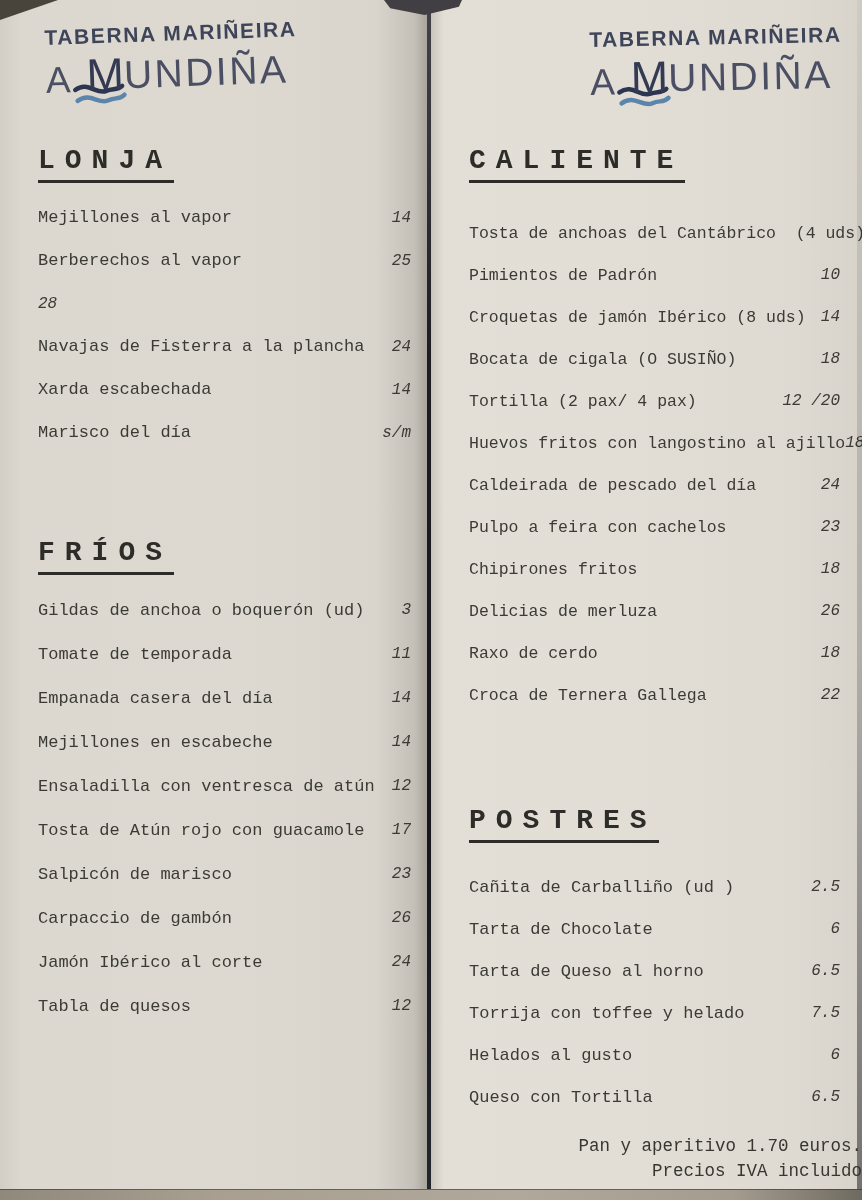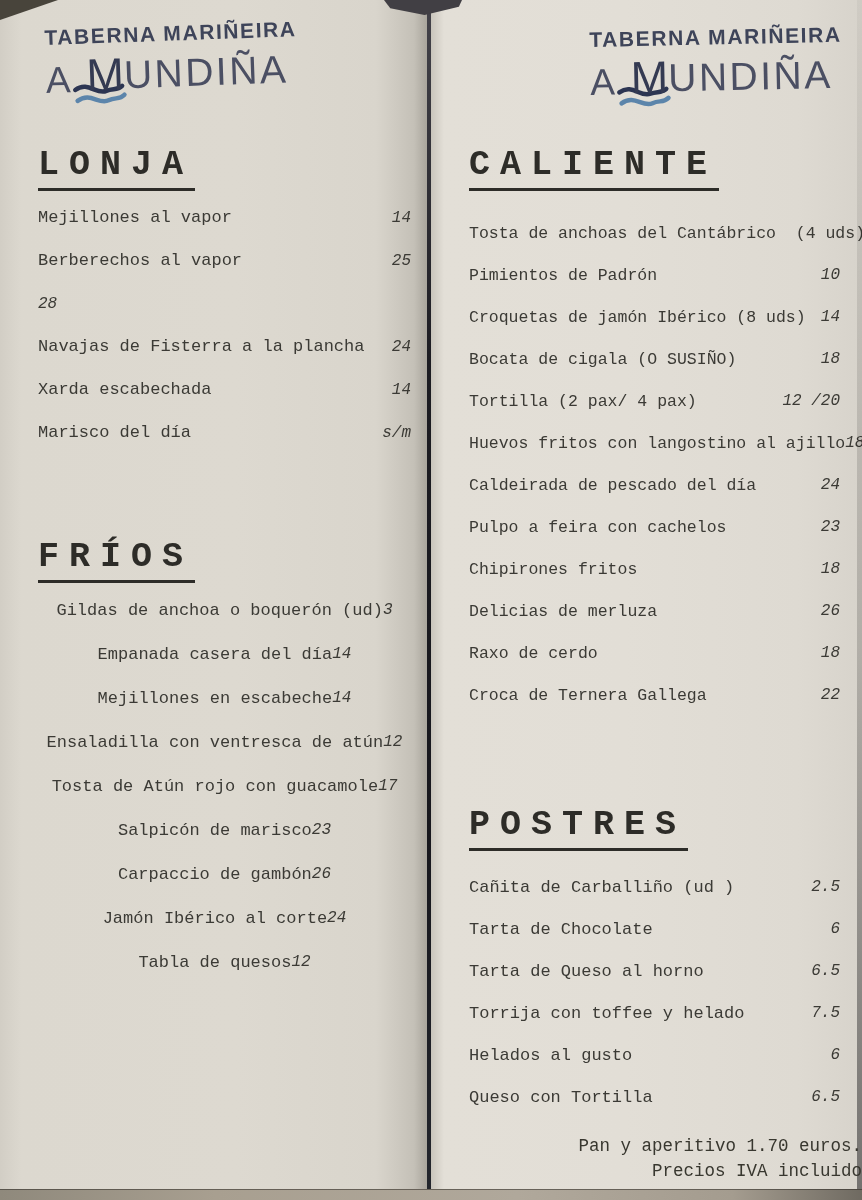--- a/index.html
+++ b/index.html
@@ -52,34 +52,34 @@
   .logo-a{font-family:"Liberation Sans",sans-serif;font-size:37px;line-height:1;margin-right:16px;}
   .logo-m-wrap{position:relative;display:inline-block;}
   .logo-m{font-family:"Liberation Sans",sans-serif;font-size:45px;line-height:1;color:#343a52;position:relative;z-index:2;}
   .wave{position:absolute;left:-16px;bottom:-13px;z-index:1;}
   .logo-rest{font-family:"Liberation Sans",sans-serif;font-size:39px;line-height:1.05;letter-spacing:2.5px;}
 
   
   .sec-title{
     position:absolute;
     font-family:"Liberation Mono",monospace;font-weight:700;
-    font-size:35px;letter-spacing:10px;color:#2d2c28;
+    font-size:28px;letter-spacing:10px;color:#2d2c28;
     border-bottom:3px solid #2d2c28;padding:0 2px 3px 0;line-height:1.1;
   }
   .items{
     position:absolute;display:flex;flex-direction:column;color:#3b3a35;
   }
   .row{display:flex;justify-content:space-between;align-items:center;}
   .iname{font-size:17px;white-space:pre;}
   .iprice{font-size:16px;white-space:pre;font-style:italic;}
 
   .items-lonja   {top:196px;left:38px;right:16px;}
   .items-lonja    .row{height:43px;}
   .items-frios   {top:588px;left:38px;right:16px;}
-  .items-frios    .row{height:44px;justify-content:center;}
+  .items-frios    .row{height:44px;}
   .items-caliente{top:212px;left:38px;right:22px;}
   .items-caliente .row{height:42px;}
   .items-caliente .iname{font-size:16.5px;}
   .items-postres {top:866px;left:38px;right:22px;}
   .items-postres  .row{height:42px;gap:41px;}
 
   .footer{
     position:absolute;left:12px;right:0;bottom:16px;text-align:right;
     font-size:17.5px;line-height:25px;color:#38372f;z-index:3;
   }
@@ -133,20 +133,24 @@
         </div>
       </div>
 
     <div class="sec-title" style="top:538px;left:38px;">FRÍOS</div>
     <div class="items items-frios">
         <div class="row">
           <span class="iname">Gildas de anchoa o boquerón (ud)</span>
           <span class="iprice">3</span>
         </div>
         <div class="row">
+          <span class="iname">Tomate de temporada</span>
+          <span class="iprice">11</span>
+        </div>
+        <div class="row">
           <span class="iname">Empanada casera del día</span>
           <span class="iprice">14</span>
         </div>
         <div class="row">
           <span class="iname">Mejillones en escabeche</span>
           <span class="iprice">14</span>
         </div>
         <div class="row">
           <span class="iname">Ensaladilla con ventresca de atún</span>
           <span class="iprice">12</span>

